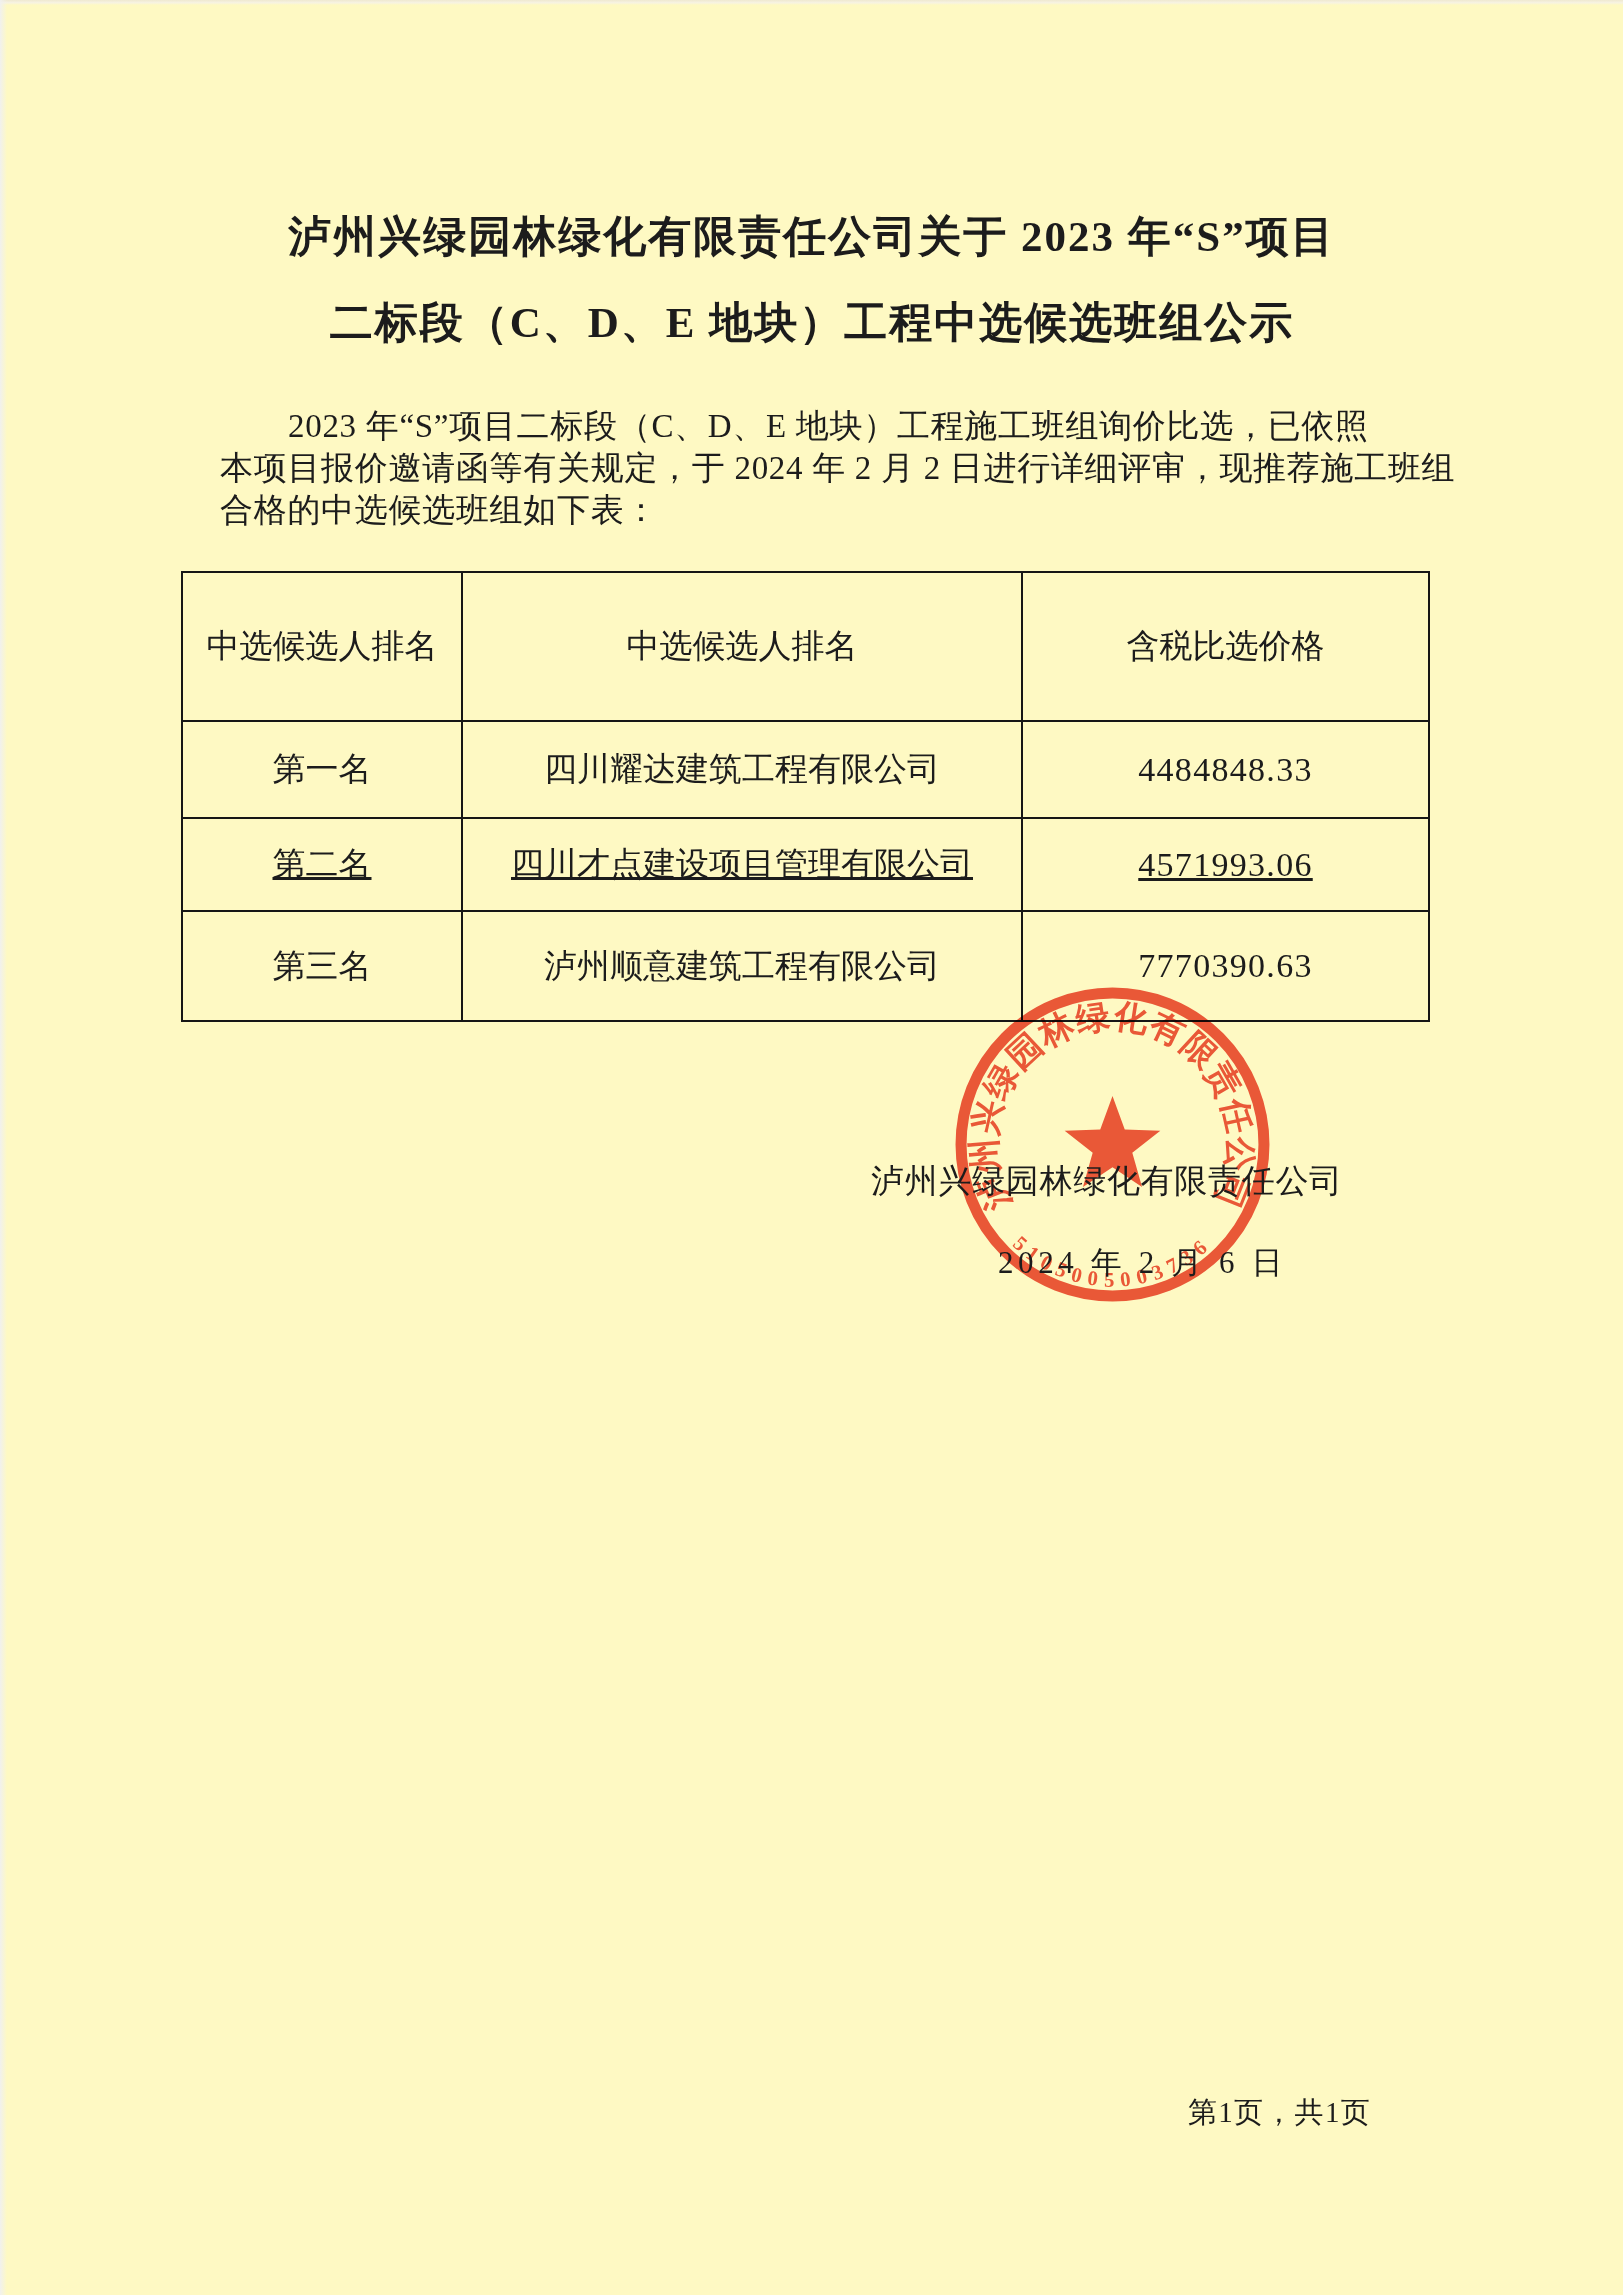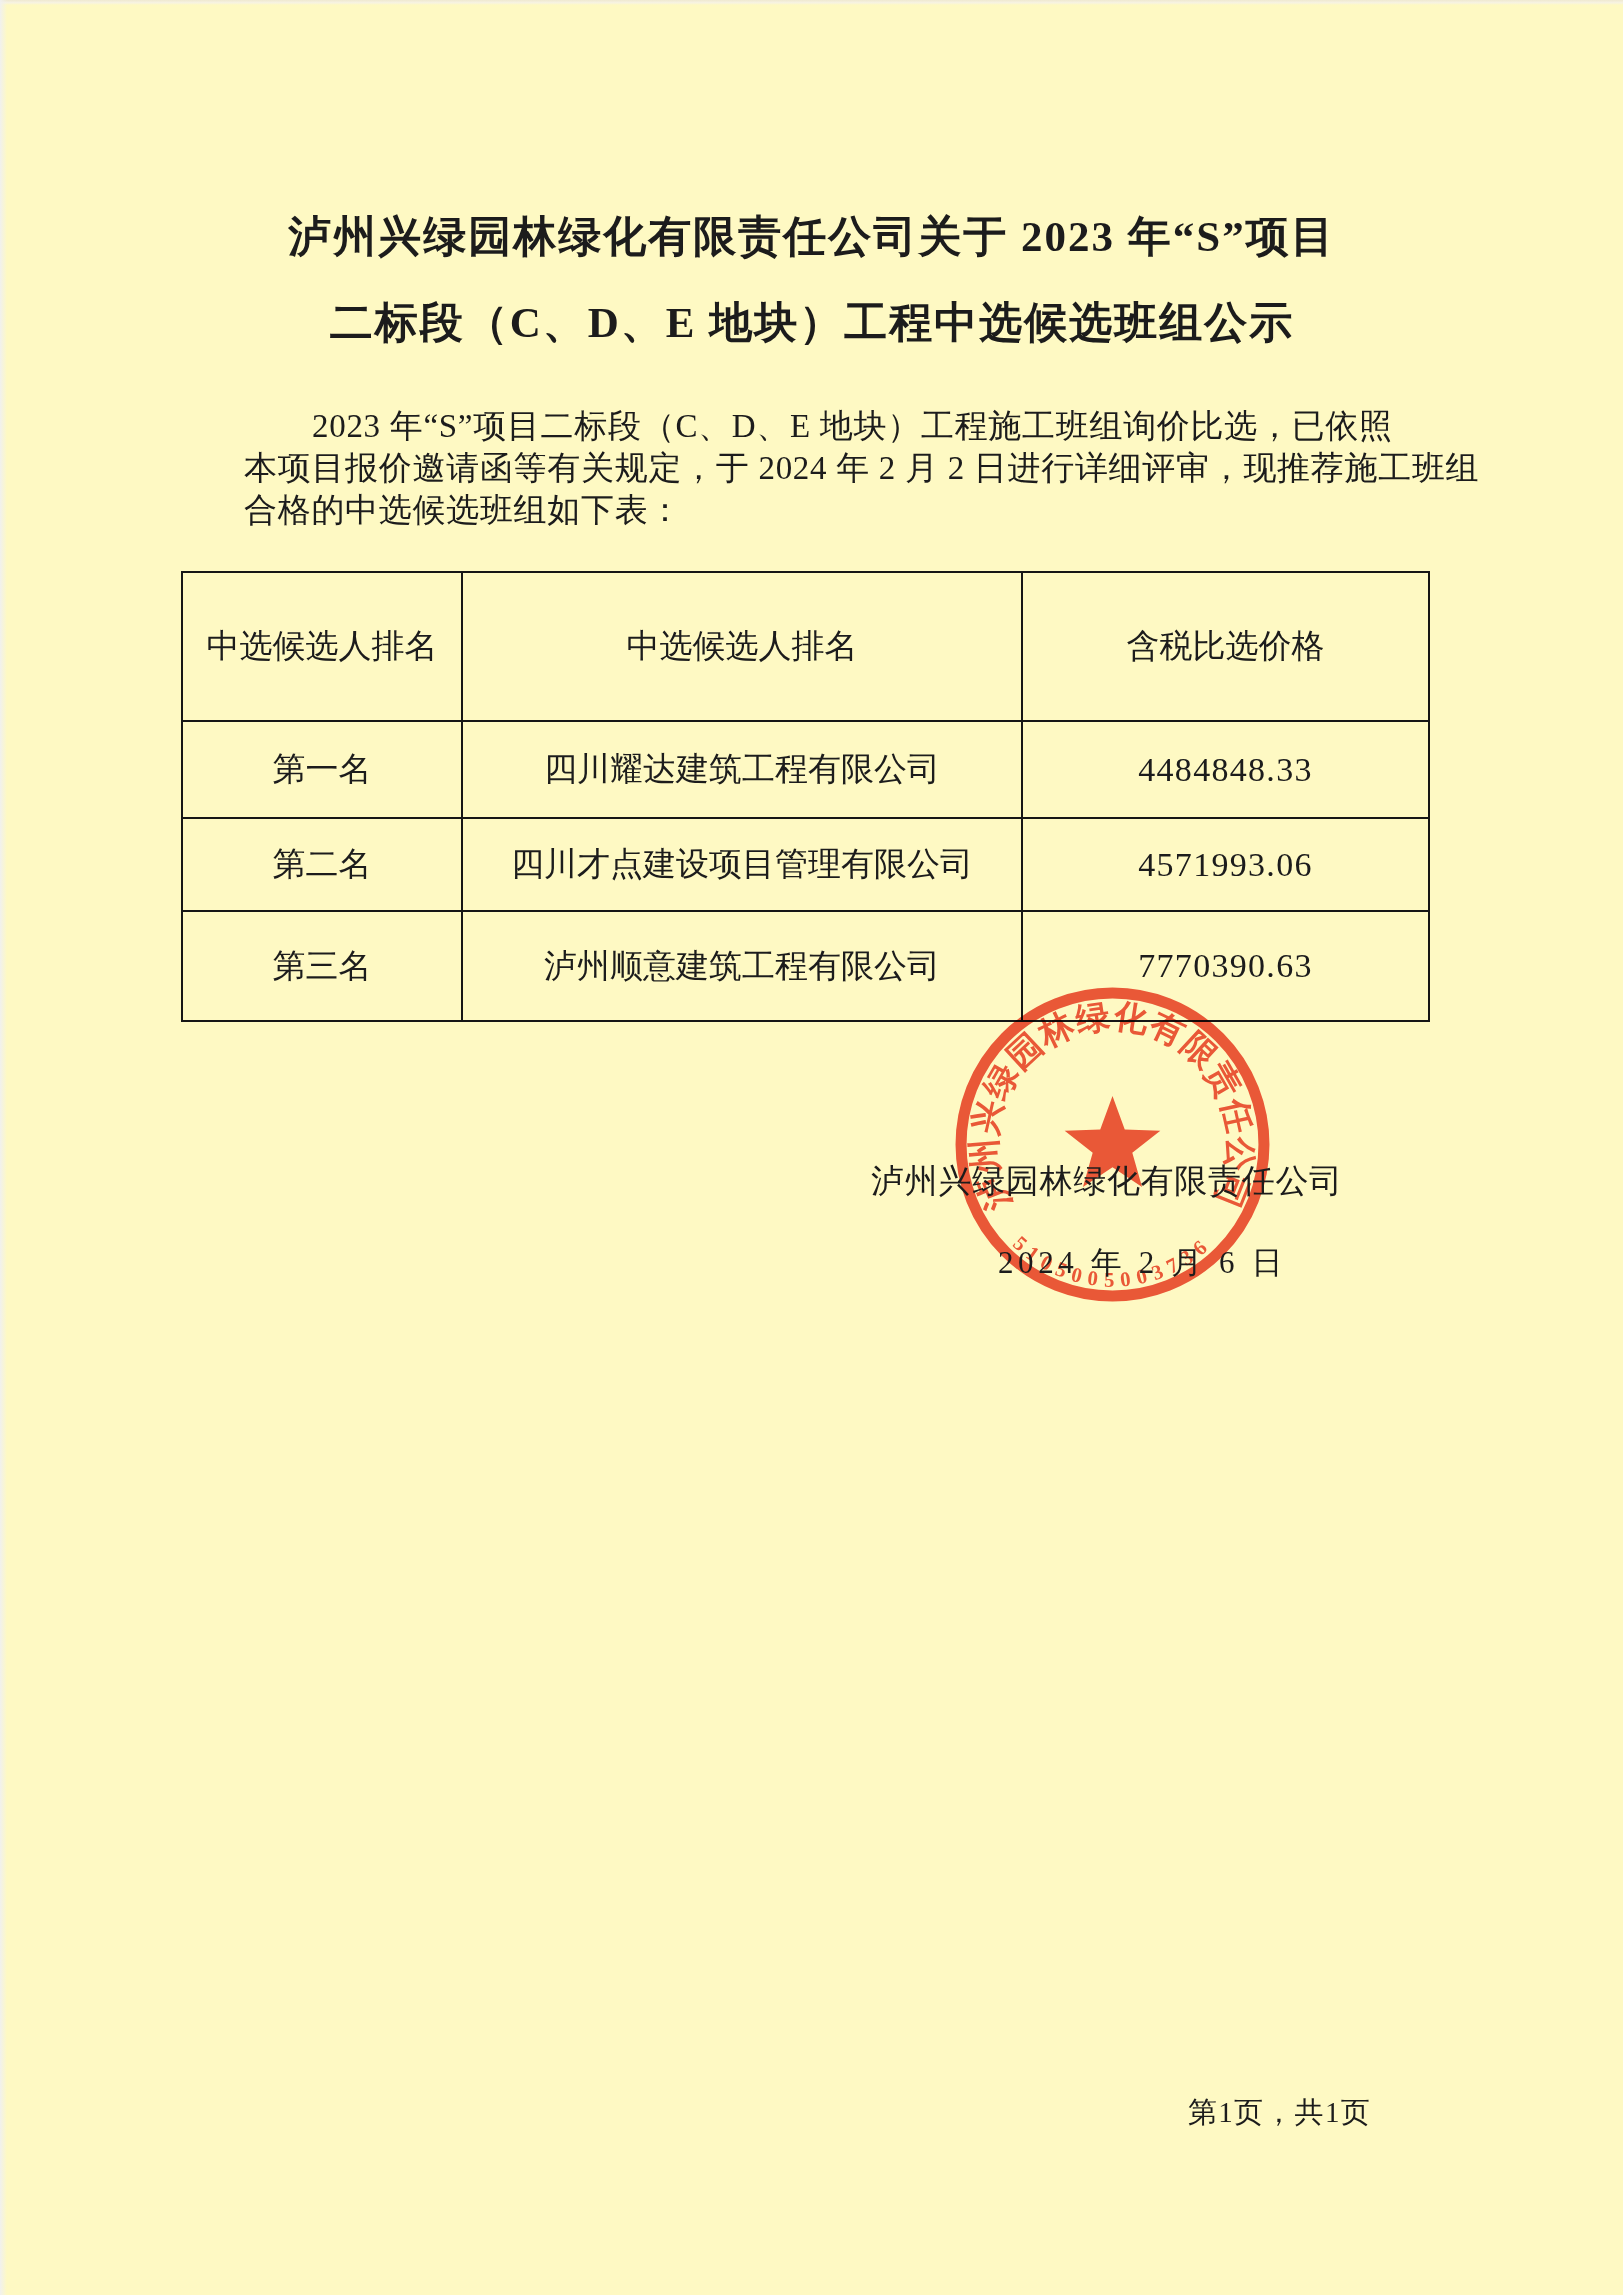--- a/index.html
+++ b/index.html
@@ -21,21 +21,21 @@
     background:linear-gradient(90deg, #f1f1ee 0%, rgba(255,255,255,0) 100%);
   }
   .doc-title {
     position:absolute; top:194px; left:92px; width:1440px;
     text-align:center;
     font-size:43px; font-weight:700;
     line-height:86px;
     letter-spacing:2px;
   }
   .intro {
-    position:absolute; top:405px; left:244px; width:1172px;
+    position:absolute; top:405px; left:220px; width:1172px;
     font-size:33px; line-height:42px;
     letter-spacing:0.7px;
   }
   .intro .line { white-space:nowrap; }
   .intro .indent { padding-left:68px; }
   table.sel-table {
     position:absolute; top:571px; left:181px;
     width:1248px;
     border-collapse:collapse;
     table-layout:fixed;
@@ -45,21 +45,21 @@
     border:2px solid #161616;
   }
   table.sel-table { border-width:2.6px; }
   table.sel-table th, table.sel-table td {
     border-top-width:2.6px; border-bottom-width:2.6px;
     text-align:center; vertical-align:middle;
     font-weight:400; padding:8px;
   }
   tr.hdr   { height:149px; }
   tr.row-1 { height:97px; }
-  tr.row-2 { height:93px; }
+  tr.row-2 { height:93px;text-decoration:underline; }
   tr.row-3 { height:110px; }
   .price { font-size:34px; letter-spacing:1.3px; }
   .seal {
     position:absolute; left:950px; top:982px;
     width:325px; height:325px;
     mix-blend-mode:multiply;
     opacity:0.93;
   }
   .sig-company {
     position:absolute; left:871px; top:1159px;

